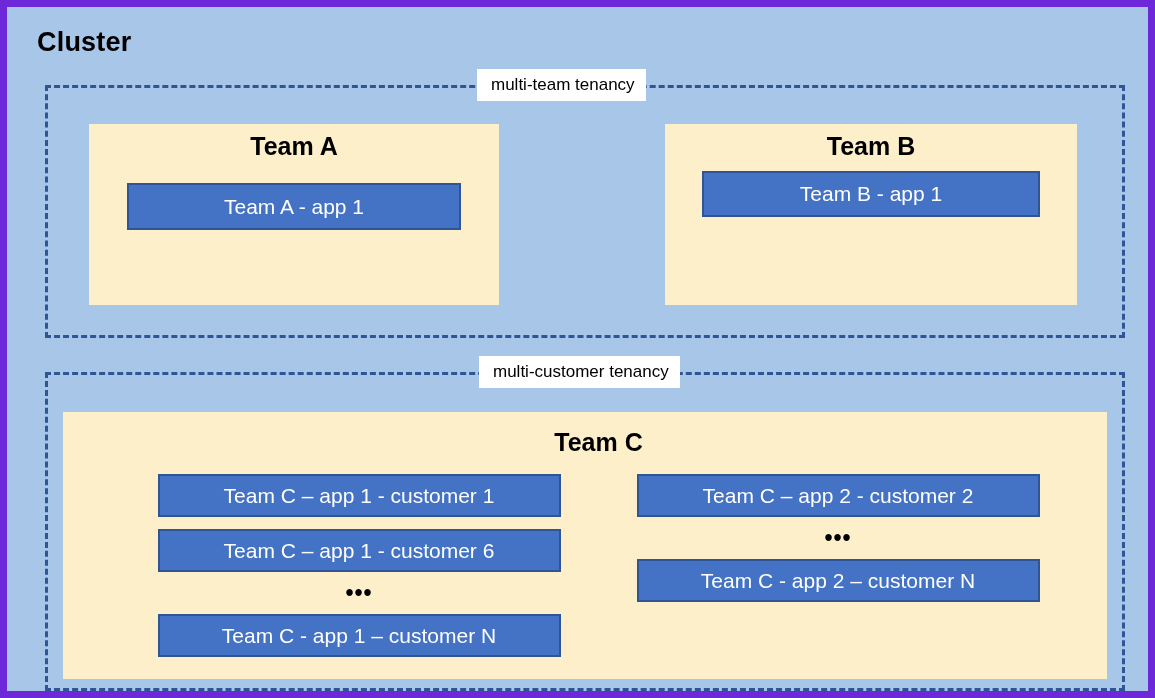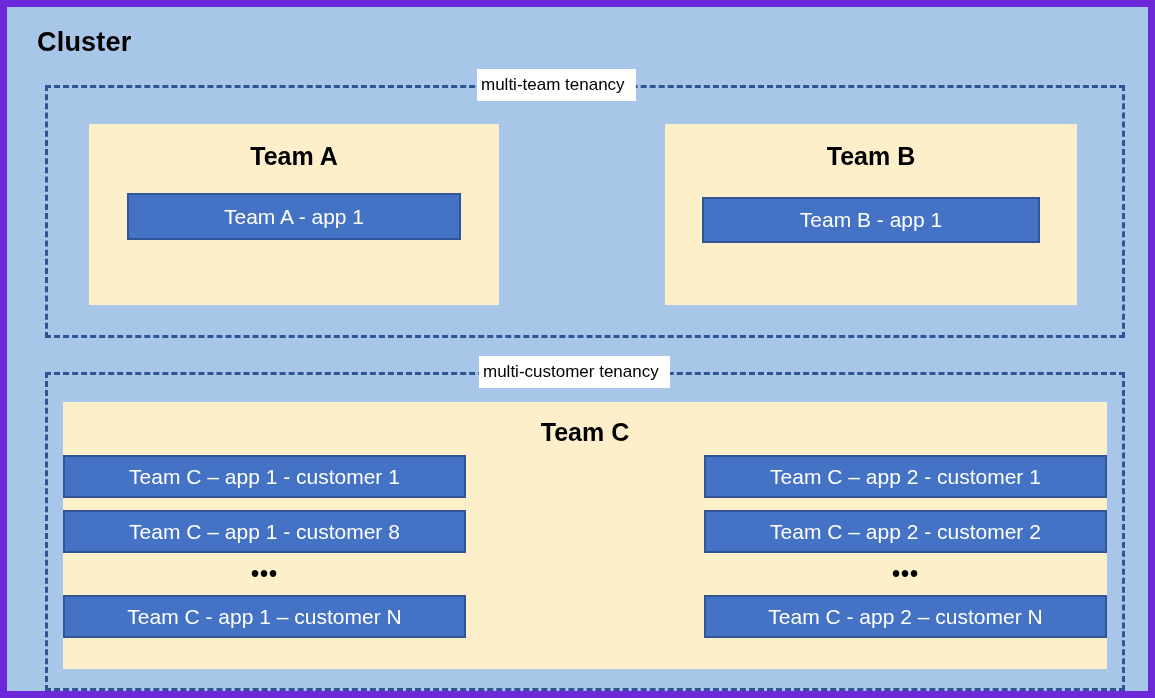--- a/index.html
+++ b/index.html
@@ -53,21 +53,21 @@
     height: 319px;
   }
 
   
   .zone-label {
     position: absolute;
     background: #ffffff;
     color: #000000;
     font-size: 17px;
     line-height: 1;
-    padding: 7px 11px 8px 4px;
+    padding: 7px 11px 8px 14px;
     white-space: nowrap;
     z-index: 5;
   }
   #label-multi-team {
     left: 470px;
     top: 62px;
   }
   #label-multi-customer {
     left: 452px;
     top: 349px;
@@ -88,35 +88,36 @@
     height: 181px;
   }
   #team-panel-b {
     left: 658px;
     top: 117px;
     width: 412px;
     height: 181px;
   }
   #team-panel-c {
     left: 56px;
-    top: 395px;
+    top: 405px;
     width: 1044px;
     height: 267px;
+    padding-left: 27px;
   }
 
   .team-title {
     text-align: center;
     font-size: 25px;
     font-weight: bold;
     color: #000000;
     white-space: nowrap;
   }
   #team-panel-a .team-title,
   #team-panel-b .team-title {
-    margin-top: 18px;
+    margin-top: 8px;
   }
   #team-panel-c .team-title {
     margin-top: 16px;
   }
 
   
   .app-box {
     box-sizing: border-box;
     background: #4472c4;
     border: 2px solid #2f5597;
@@ -134,34 +135,34 @@
     margin: 22px auto 0 auto;
     width: 334px;
   }
   .apps-a .app-box {
     height: 47px;
     text-align: right;
   }
 
   
   .apps-b {
-    margin: 26px auto 0 auto;
+    margin: 10px auto 0 auto;
     width: 338px;
   }
   .apps-b .app-box {
     height: 46px;
     margin-bottom: 10px;
   }
 
   
   .team-c-columns {
     display: flex;
-    justify-content: space-between;
+    justify-content: center;
     gap: 76px;
-    margin-top: 8px;
+    margin-top: 17px;
   }
   .team-c-col {
     width: 403px;
   }
   .team-c-col .app-box {
     height: 43px;
     font-size: 21px;
   }
   .team-c-col .app-box + .app-box {
     margin-top: 12px;
@@ -205,27 +206,26 @@
 
   <div class="zone-label" id="label-multi-customer">multi-customer tenancy</div>
 
   <div class="team-panel" id="team-panel-c">
     <div class="team-title">Team C</div>
 
     <div class="team-c-columns">
 
       <div class="team-c-col">
         <div class="app-box">Team C – app 1 - customer 1</div>
-        <div class="app-box">Team C – app 1 - customer 8</div>
+        <div class="app-box">Team C – app 1 - customer 6</div>
         <div class="ellipsis-row">•••</div>
         <div class="app-box">Team C - app 1 – customer N</div>
       </div>
 
       <div class="team-c-col">
-        <div class="app-box">Team C – app 2 - customer 1</div>
         <div class="app-box">Team C – app 2 - customer 2</div>
         <div class="ellipsis-row">•••</div>
         <div class="app-box">Team C - app 2 – customer N</div>
       </div>
 
     </div>
   </div>
 
 </div>
 

